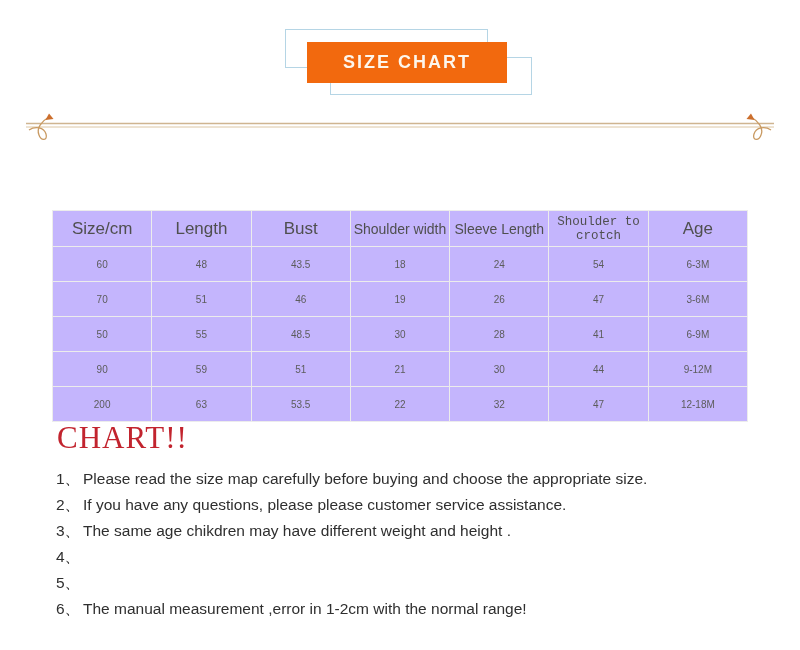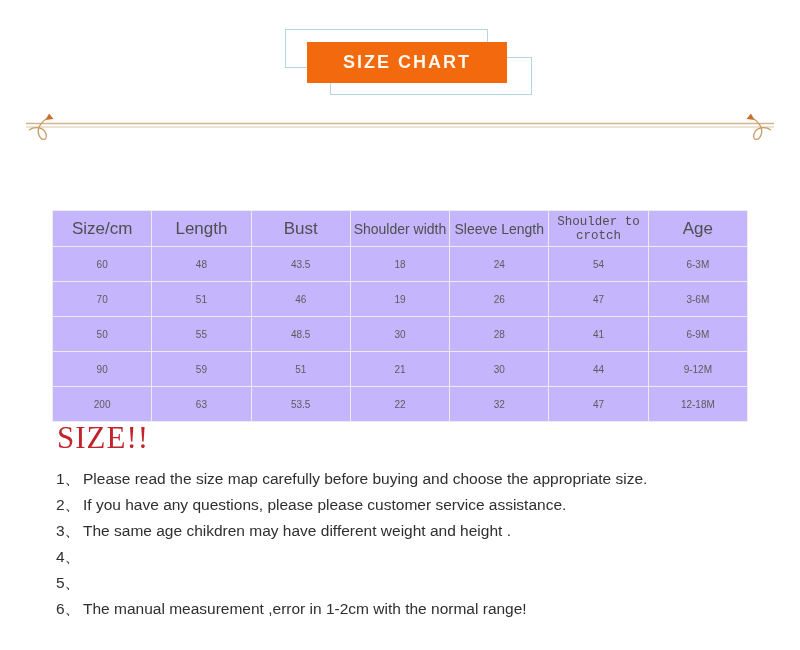--- a/index.html
+++ b/index.html
@@ -134,21 +134,21 @@
         <td>63</td>
         <td>53.5</td>
         <td>22</td>
         <td>32</td>
         <td>47</td>
         <td>12-18M</td>
       </tr>
     </tbody>
   </table>
 
-  <div class="note-heading">SIZE!!</div>
+  <div class="note-heading">CHART!!</div>
 
   <ul class="note-list">
     <li>
       <span class="note-marker">1、</span>
       <span class="note-text">Please read the size map carefully before buying and choose the appropriate size.</span>
     </li>
     <li>
       <span class="note-marker">2、</span>
       <span class="note-text">If you have any questions, please please customer service assistance.</span>
     </li>

